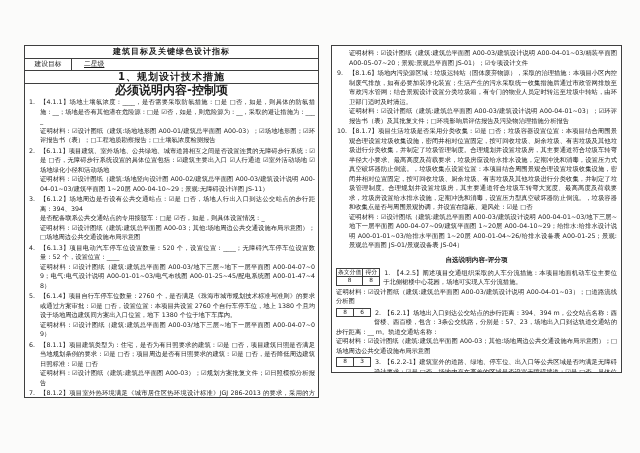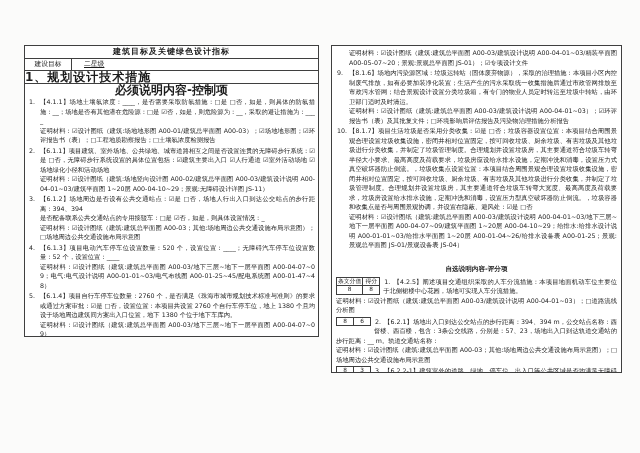--- a/index.html
+++ b/index.html
@@ -3,46 +3,46 @@
 <meta charset="utf-8">
 <style>
   html,body{margin:0;padding:0;}
   body{
     width:640px;height:453px;background:#f6f6f4;
     font-family:"DejaVu Sans",sans-serif;color:#1c1c1c;
     -webkit-font-smoothing:antialiased;
   }
   .page{position:relative;width:640px;height:453px;background:#fbfbfa;overflow:hidden;}
   .sheet{position:absolute;background:#ffffff;border:1px solid #3f3f3f;box-sizing:border-box;overflow:hidden;}
-  .sheet-left{left:24px;top:45px;width:295px;height:292px;}
+  .sheet-left{left:24px;top:45px;width:295px;height:353px;}
   .sheet-right{left:331px;top:45px;width:291px;height:328px;}
 
   .title-row{border-bottom:1px solid #3f3f3f;text-align:center;font-weight:bold;
     font-size:8px;line-height:12px;letter-spacing:1px;}
   .target-row{display:flex;border-bottom:1px solid #3f3f3f;font-size:6.8px;line-height:11px;}
   .target-label{width:46px;flex:none;border-right:1px solid #3f3f3f;text-align:center;}
   .target-value{flex:1;padding-left:10px;}
   .target-value span{text-decoration:underline;padding:0 14px 0 2px;}
-  .section-row{border-bottom:1px solid #3f3f3f;font-weight:bold;
-    font-size:12px;line-height:12px;letter-spacing:1px;}
+  .section-row{border-bottom:1px solid #3f3f3f;text-align:center;font-weight:bold;
+    font-size:10px;line-height:12px;letter-spacing:1px;}
   .subhead-row{text-align:center;font-weight:bold;font-size:12px;line-height:10px;padding-top:1px;}
 
   .items{padding:1px 3px 2px 2px;}
   .item{display:flex;margin-top:1px;}
   .item .num{flex:none;width:13px;font-size:6.3px;line-height:9.5px;padding-left:2px;box-sizing:border-box;}
   .item .txt{flex:1;font-size:6.3px;line-height:9.5px;white-space:pre-wrap;
     text-align:justify;word-break:break-all;}
 
   .rtxt{font-size:6.3px;line-height:9.5px;white-space:pre-wrap;text-align:justify;word-break:break-all;}
   .r-pad{padding:2px 4px 0 4px;}
   .cont{margin-left:13px;}
   .ritem{display:flex;margin-top:1px;}
   .ritem .num{flex:none;width:13px;font-size:6.3px;line-height:9.5px;padding-left:1px;box-sizing:border-box;}
 
-  .score-head{text-align:center;font-weight:bold;font-size:6.6px;line-height:12px;margin-top:13px;}
+  .score-head{text-align:center;font-weight:bold;font-size:6.6px;line-height:12px;margin-top:4px;}
 
   .scored{margin-top:2px;overflow:hidden;}
   .scorebox{float:left;border-collapse:collapse;margin:0 3px 1px 0;}
   .scorebox td{border:1px solid #3f3f3f;font-size:5.8px;line-height:7.5px;
     min-width:14px;text-align:center;padding:0 1px;}
   .scored .body{font-size:6.3px;line-height:9.5px;text-align:justify;word-break:break-all;}
   .scored .body .stxt{white-space:pre-wrap;}
   .scored .body .snum{padding:0 3px 0 1px;}
 </style>
 </head>

